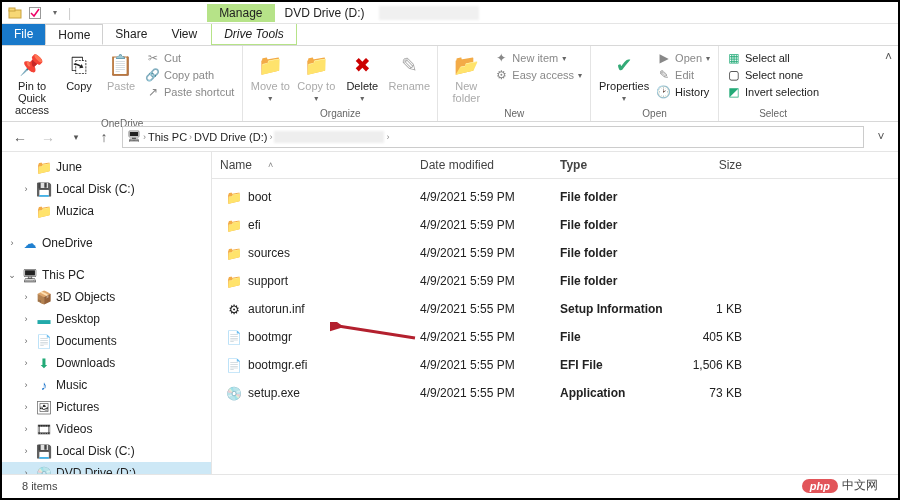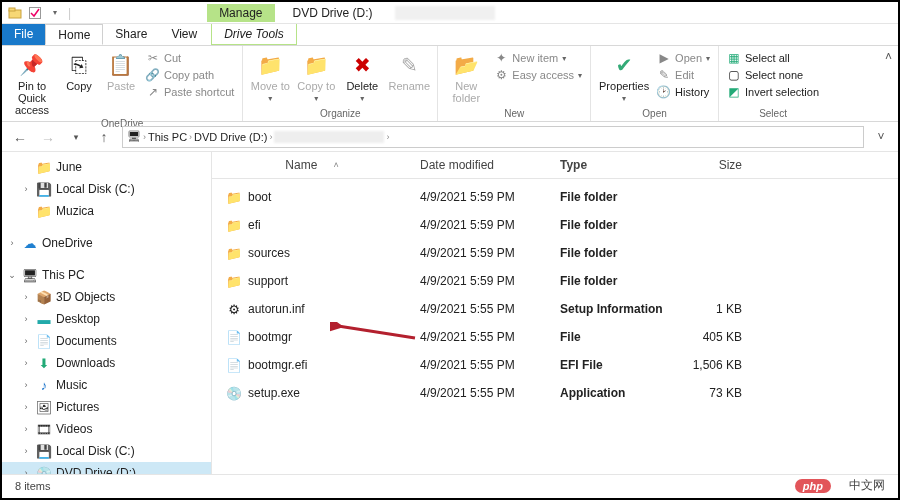--- a/index.html
+++ b/index.html
@@ -2,21 +2,21 @@
 <html><head>
 <meta charset="utf-8">
 <style>
   * { box-sizing: border-box; font-family: "Segoe UI", Arial, sans-serif; }
   body { margin: 0; width: 900px; height: 500px; border: 2px solid #000; background: #fff; overflow: hidden; font-size: 12px; color: #222; }
   
   
   .titlebar { height: 22px; display: flex; align-items: center; background: #fff; border-bottom: 1px solid #e5e5e5; }
   .qat { display: flex; align-items: center; gap: 6px; padding: 0 6px; }
   .qat-icon { width: 14px; height: 14px; display: inline-flex; align-items: center; justify-content: center; }
-  .title-group { display: flex; align-items: center; gap: 8px; margin-left: 130px; }
+  .title-group { display: flex; align-items: center; gap: 0; margin-left: 130px; }
   .context-tab { background: #b6e388; padding: 2px 12px; }
   .title-text { padding: 2px 10px; }
   .title-blur { width: 100px; height: 14px; background: #f0f0f0; filter: blur(1px); margin-left: 4px; }
 
   
   .tabs { height: 22px; display: flex; align-items: stretch; background: #fff; border-bottom: 1px solid #d8d8d8; }
   .tab { padding: 3px 12px; cursor: default; }
   .tab.file { background: #1979ca; color: #fff; }
   .tab.active { border: 1px solid #d0d0d0; border-bottom: 1px solid #fff; background: #fff; }
   .tab.context { border: 1px solid #b6e388; border-top: none; font-style: italic; }
@@ -50,36 +50,36 @@
   .tree-item { display: flex; align-items: center; gap: 4px; padding: 3px 4px; font-size: 12px; }
   .tree-item .tw { width: 12px; text-align: center; color: #666; font-size: 9px; }
   .tree-item .ic { width: 16px; height: 16px; display: inline-flex; align-items: center; justify-content: center; font-size: 13px; }
   .tree-item.selected { background: #cde8f6; }
   .tree-gap { height: 10px; }
   .indent-1 { padding-left: 18px; }
 
   
   .files { flex: 1; display: flex; flex-direction: column; }
   .cols { display: flex; border-bottom: 1px solid #e5e5e5; font-size: 12px; color: #444; }
-  .col { padding: 6px 8px; justify-content: center; }
+  .col { padding: 6px 8px; }
   .c-name { width: 200px; display: flex; align-items: center; gap: 16px; }
   .c-date { width: 140px; }
   .c-type { width: 130px; font-weight: bold; }
   .c-size { width: 80px; text-align: right; padding-right: 20px; }
   .sort-caret { font-size: 9px; color: #888; }
   .rows { padding-top: 4px; }
   .row { display: flex; font-size: 12px; padding: 1px 0; }
   .row .c-name { display: flex; align-items: center; gap: 6px; padding-left: 14px; }
   .row .fic { width: 16px; height: 16px; display: inline-flex; align-items: center; justify-content: center; font-size: 13px; }
 
   .arrow-annotation { position: absolute; left: 330px; top: 322px; pointer-events: none; }
 
   
-  .status { height: 22px; border-top: 1px solid #e5e5e5; display: flex; align-items: center; padding: 0 13px; font-size: 11px; color: #444; justify-content: space-between; }
-  .watermark { display: flex; align-items: center; gap: 18px; font-size: 12px; color: #444; }
+  .status { height: 22px; border-top: 1px solid #e5e5e5; display: flex; align-items: center; padding: 0 20px; font-size: 11px; color: #444; justify-content: space-between; }
+  .watermark { display: flex; align-items: center; gap: 4px; font-size: 12px; color: #444; }
   .wm-badge { background: #e2555a; color: #fff; border-radius: 10px; padding: 1px 8px; font-weight: bold; font-style: italic; font-size: 11px; }
 
   svg { display: block; }
 </style>
 </head>
 <body>
 
 <div class="titlebar">
   <div class="qat">
     <span class="qat-icon">

